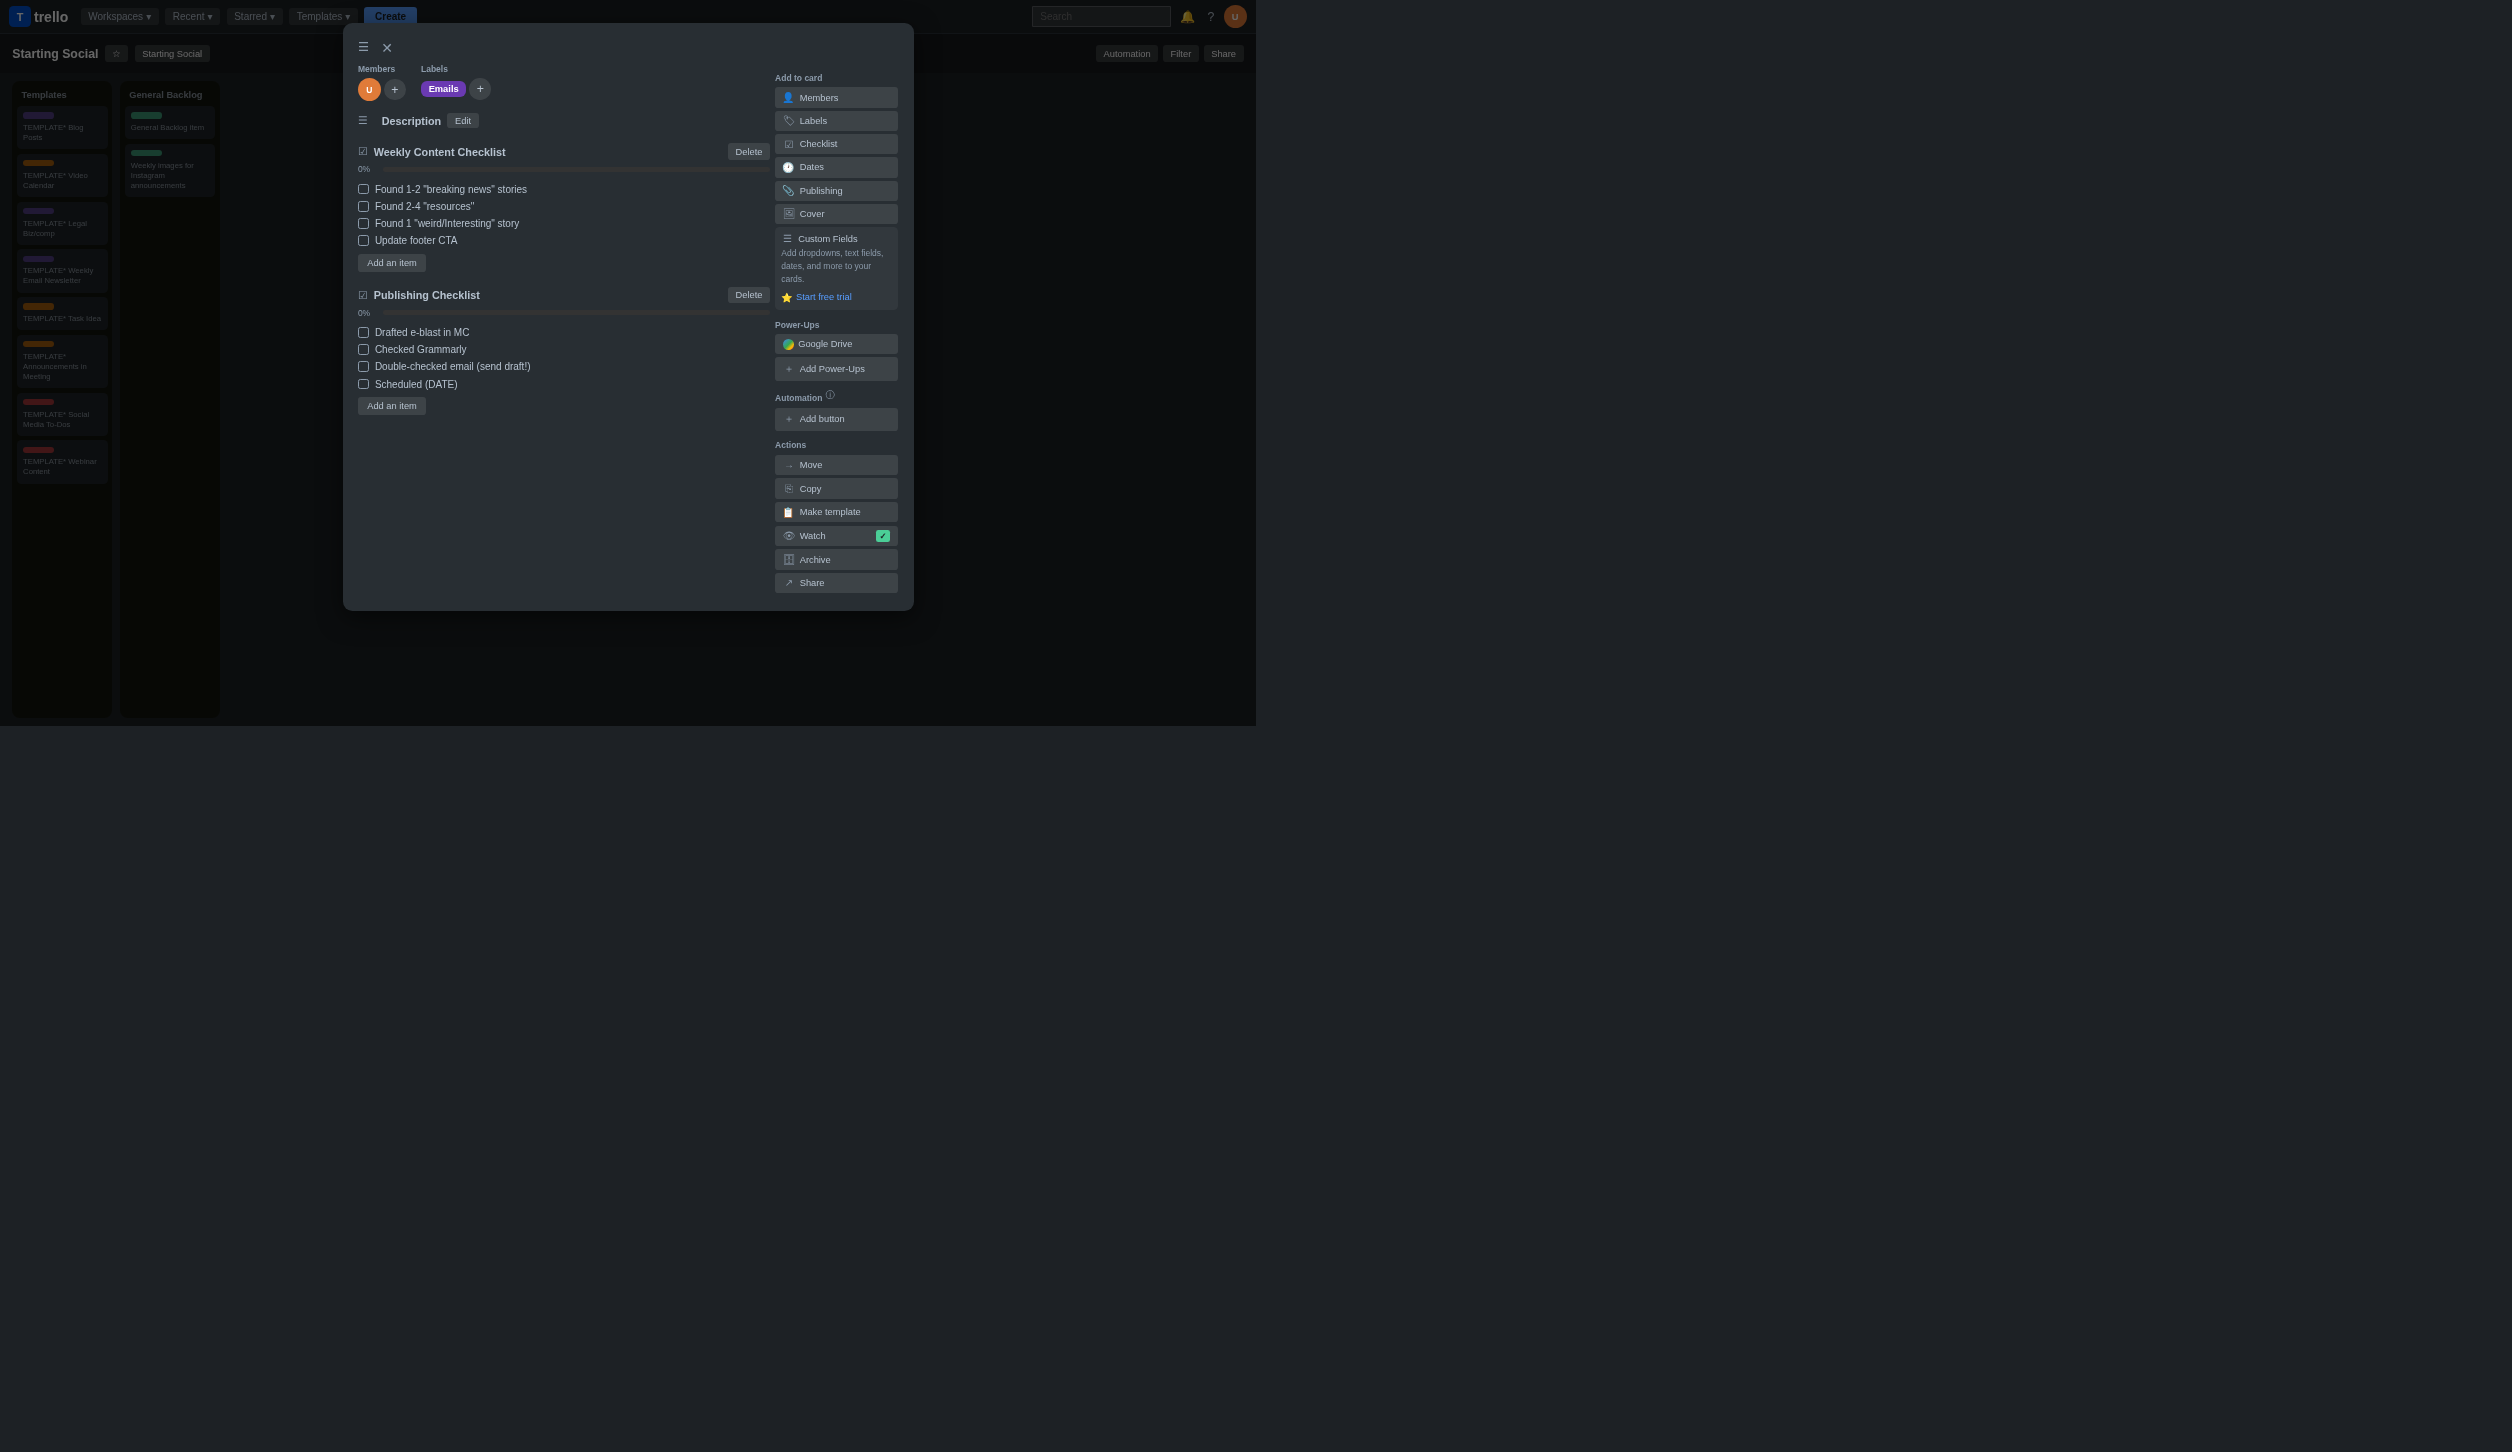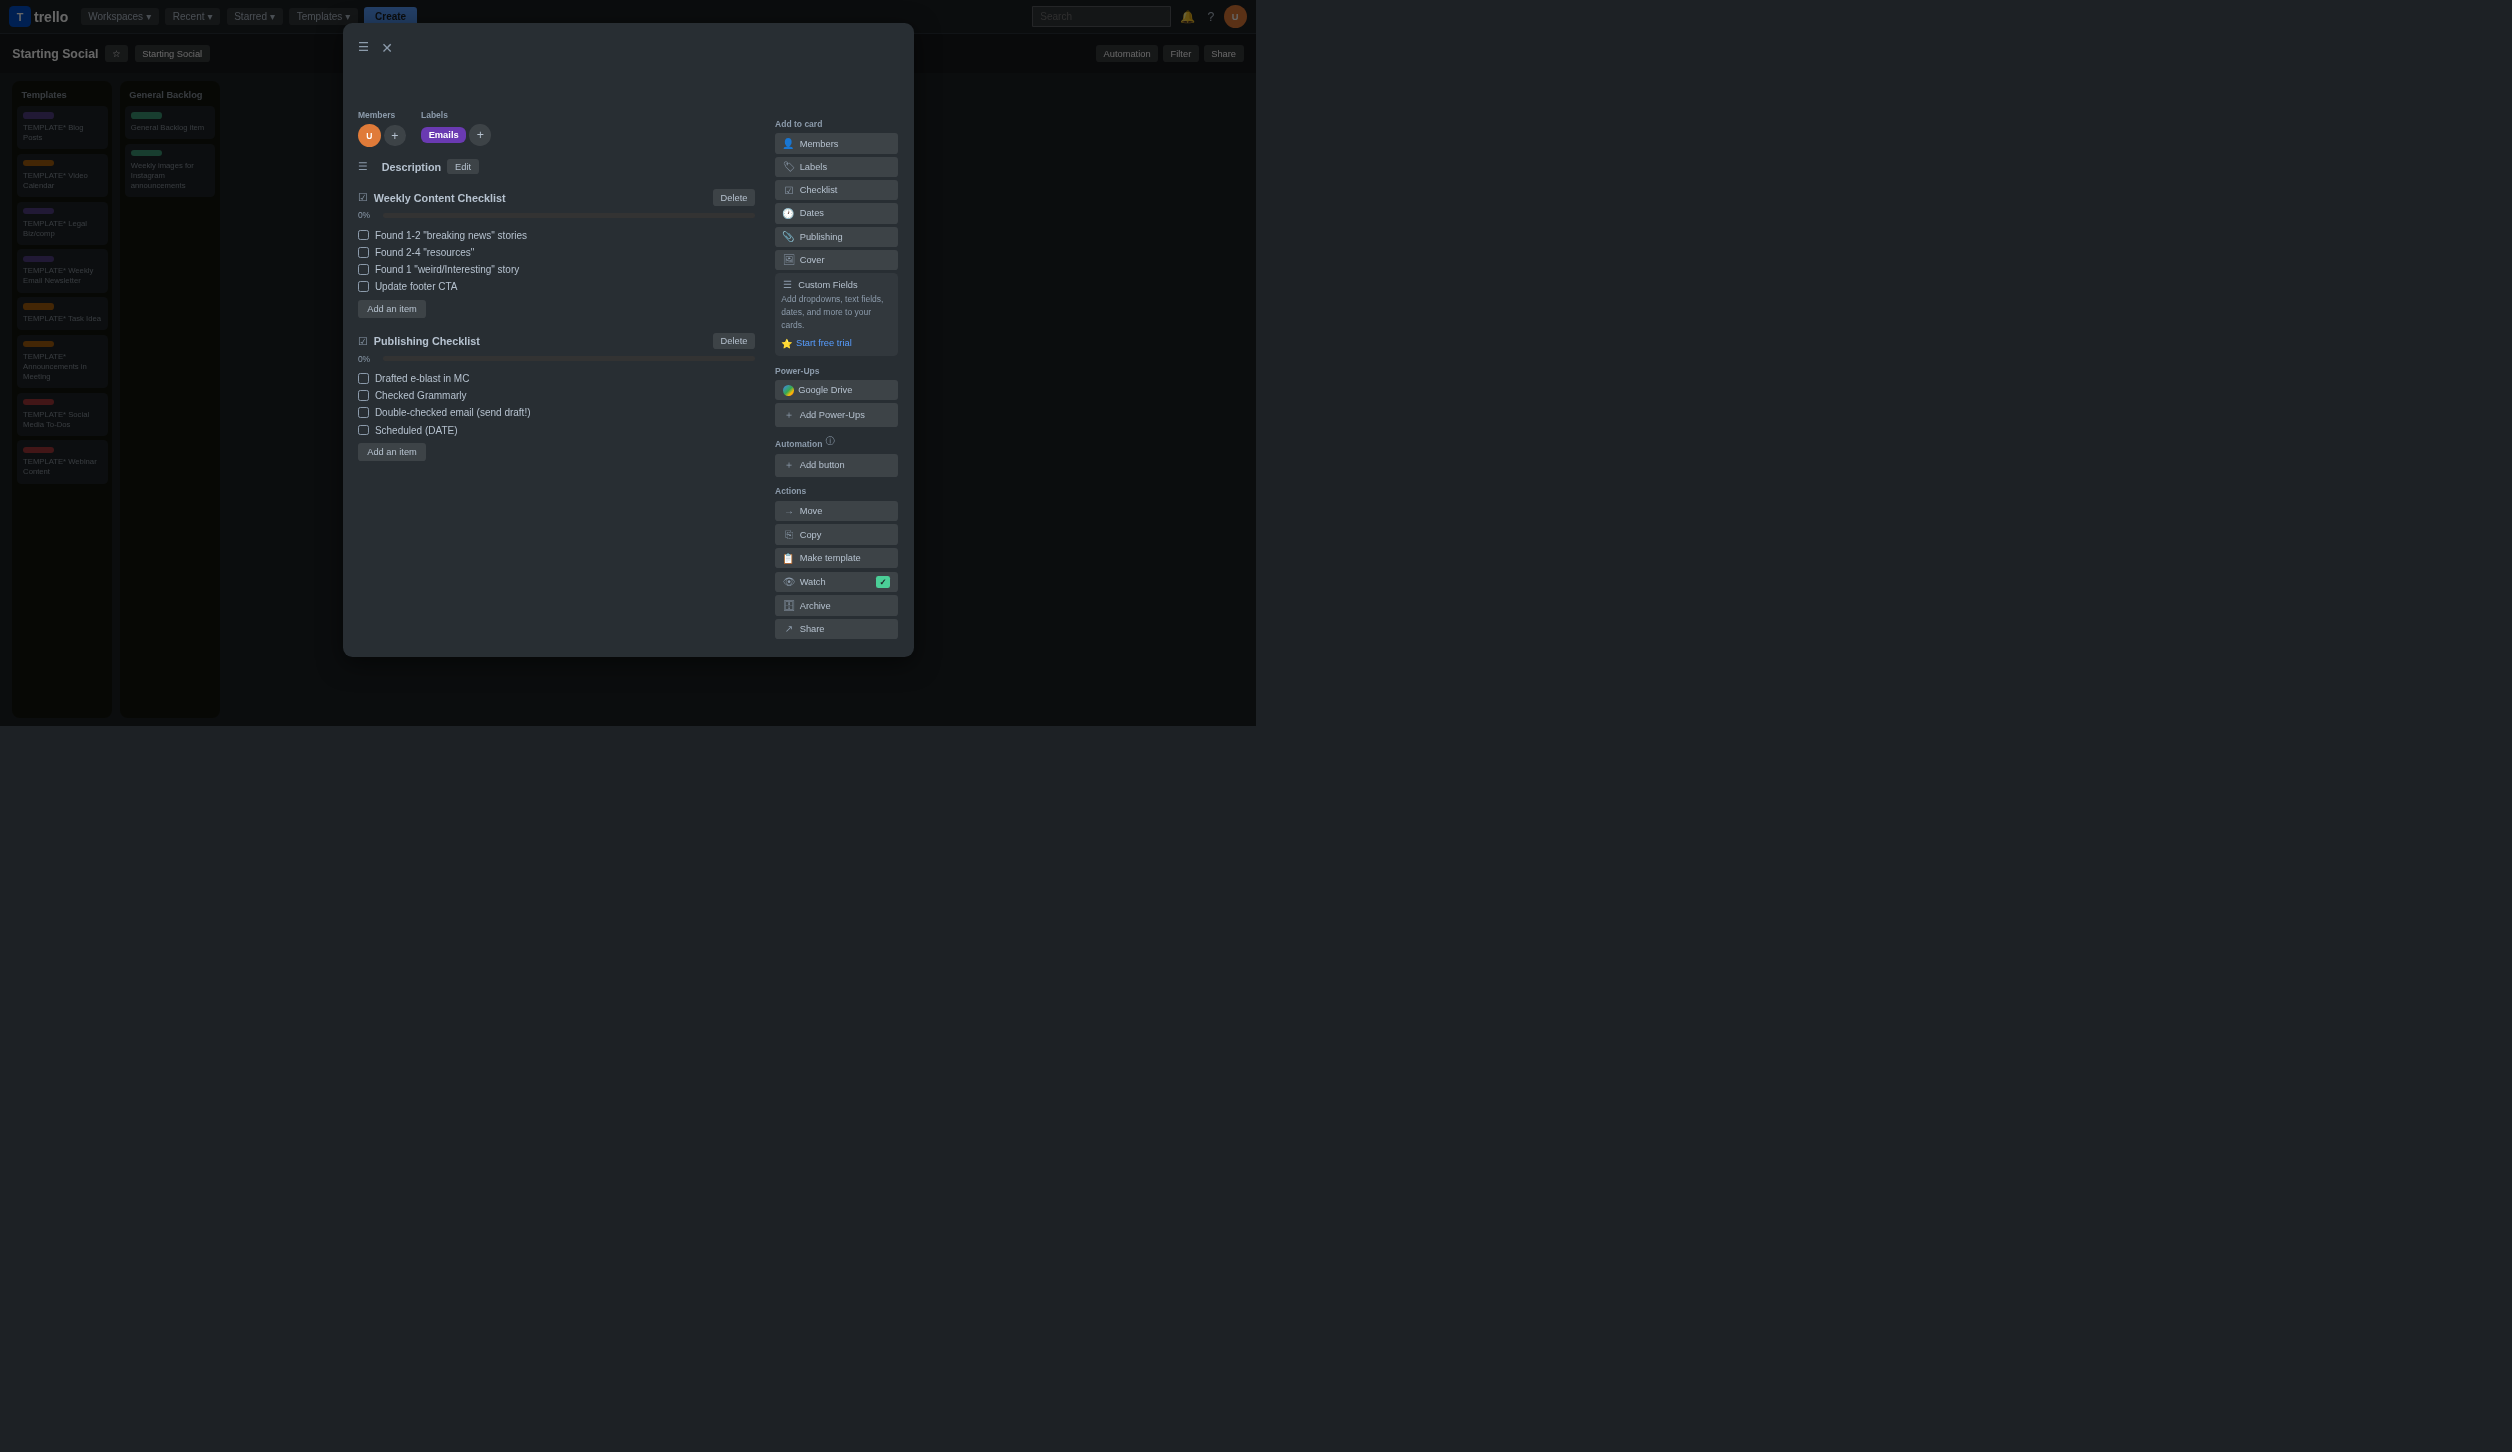--- a/index.html
+++ b/index.html
@@ -232,23 +232,22 @@
       color: #8c9bab;
       font-size: 14px;
       cursor: pointer;
       padding: 1.5px 4.6px;
       border-radius: 3.1px;
     }
 
     
     .modal-body {
       display: flex;
-      gap: 20px;
+      gap: 5px;
       padding: 0 15.4px 15.4px;
-      margin-top: 46px;
     }
 
     .modal-main {
       flex: 1;
       min-width: 0;
     }
 
     
     .meta-row {
       display: flex;

